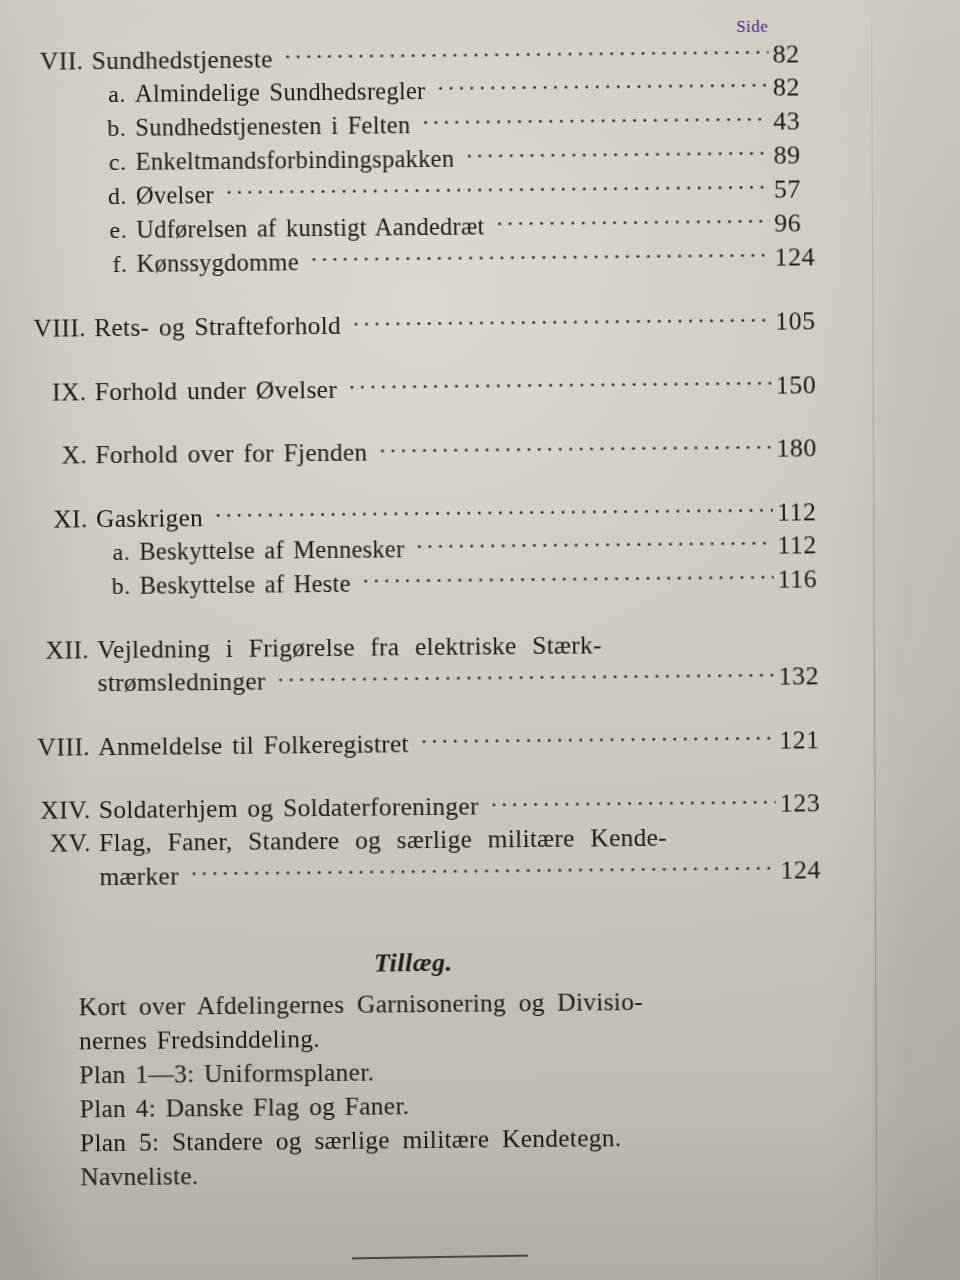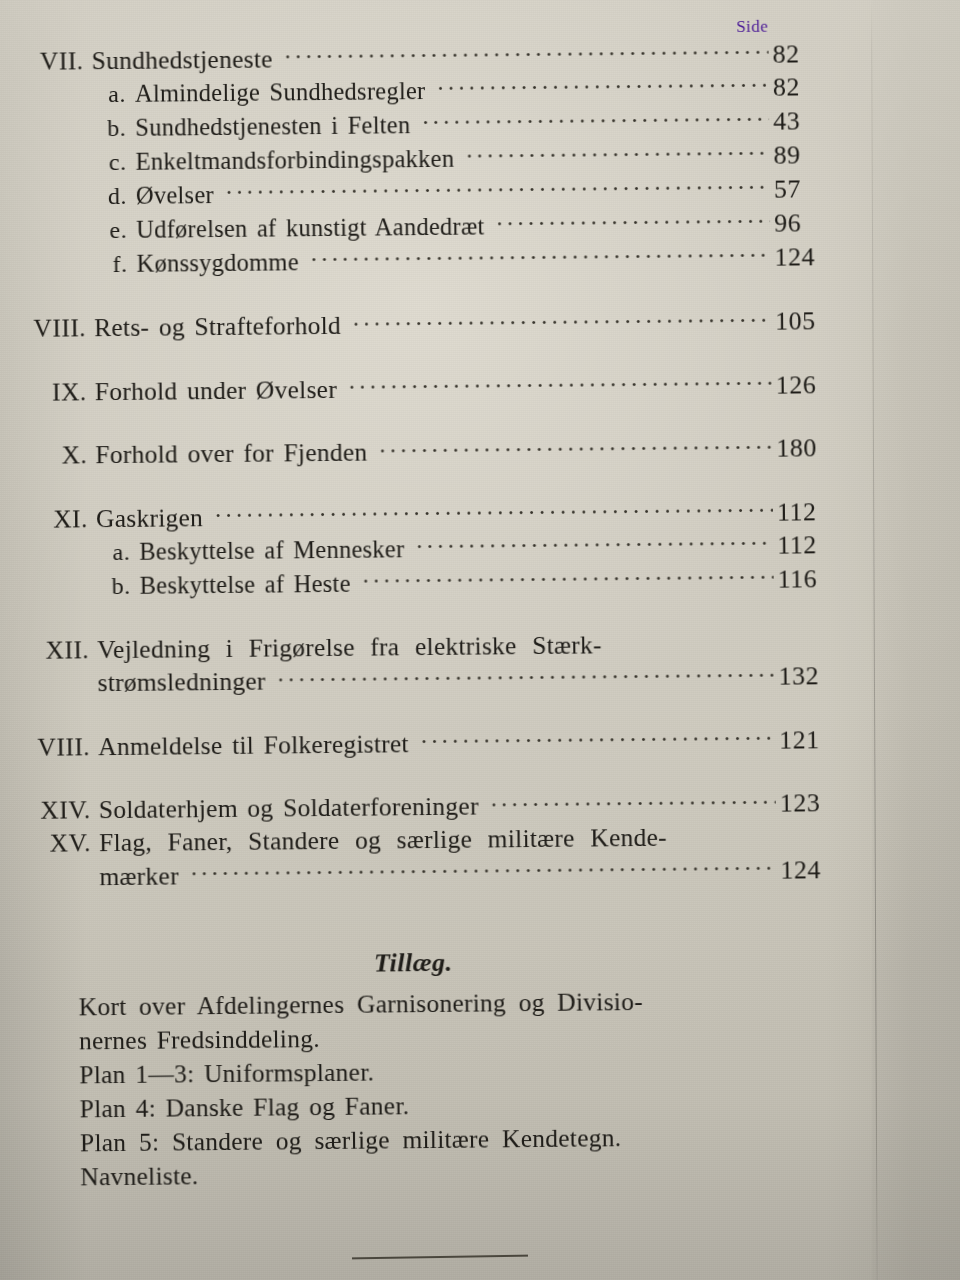--- a/index.html
+++ b/index.html
@@ -307,21 +307,21 @@
             <span class="leader"></span>
             <span class="pageno">105</span>
           </div>
         </div>
         <div class="gap-md"></div>
         <div class="entry-group">
           <div class="row">
             <span class="num">IX.</span>
             <span class="title">Forhold under Øvelser</span>
             <span class="leader"></span>
-            <span class="pageno">126</span>
+            <span class="pageno">150</span>
           </div>
         </div>
         <div class="gap-md"></div>
         <div class="entry-group">
           <div class="row">
             <span class="num">X.</span>
             <span class="title">Forhold over for Fjenden</span>
             <span class="leader"></span>
             <span class="pageno">180</span>
           </div>

